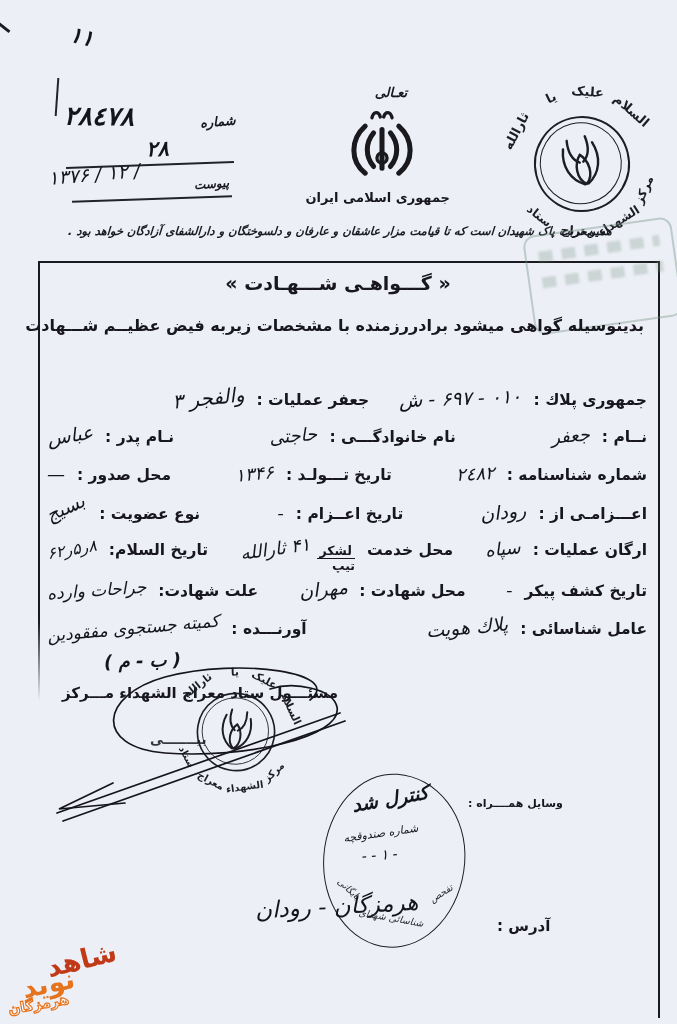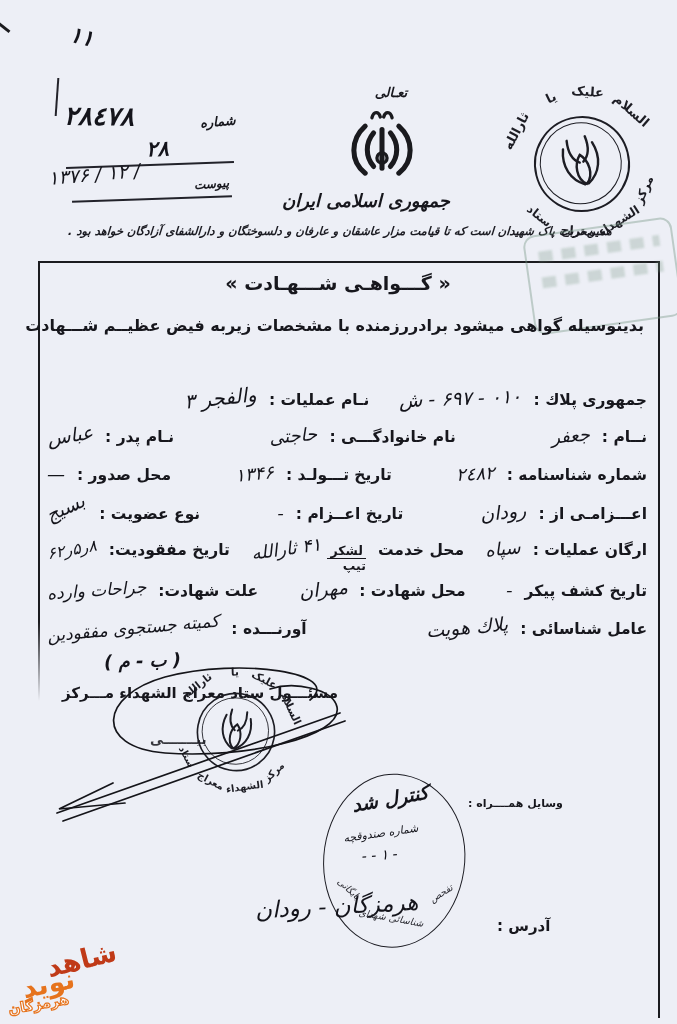--- a/index.html
+++ b/index.html
@@ -19,21 +19,21 @@
   .num-label{left:200px;top:114px;font-size:13px;font-style:italic;font-weight:bold;transform:rotate(-5deg);}
   .num-value{left:64px;top:101px;font-size:26px;font-weight:bold;letter-spacing:3px;transform:rotate(1deg);}
   .hline1{left:66px;top:164px;width:168px;height:2px;background:#22222a;transform:rotate(-2deg);}
   .date-top{left:146px;top:137px;font-size:21px;font-weight:bold;transform:rotate(-3deg);}
   .date-main{left:48px;top:163px;font-size:19px;transform:rotate(-5deg);}
   .attach-label{left:194px;top:177px;font-size:12px;font-style:italic;font-weight:bold;transform:rotate(-4deg);}
   .hline2{left:72px;top:198px;width:160px;height:1.5px;background:#22222a;transform:rotate(-2deg);}
 
   .bismillah{left:356px;top:85px;width:70px;text-align:center;font-size:13px;font-weight:bold;font-style:italic;}
   .emblem{left:340px;top:105px;width:84px;height:86px;}
-  .country{left:314px;top:190px;width:136px;text-align:center;font-size:18px;font-weight:bold;font-style:italic;}
+  .country{left:314px;top:190px;width:136px;text-align:center;font-size:13px;font-weight:bold;}
 
   
   .stamp{width:168px;height:168px;}
   .stamp1{left:498px;top:80px;transform:rotate(-14deg);}
   .stamp2{left:152px;top:648px;transform:rotate(10deg) scale(0.82);}
   .stamp .ring1{position:absolute;left:36px;top:36px;width:92px;height:92px;border:2.5px solid #1d1d24;border-radius:50%;}
   .stamp .ring2{position:absolute;left:42px;top:42px;width:80px;height:80px;border:1px solid #1d1d24;border-radius:50%;}
   .stamp .tulip{position:absolute;left:56px;top:50px;width:56px;height:66px;}
   .stamp .sw{position:absolute;font-weight:bold;font-size:13px;white-space:nowrap;color:#1d1d24;}
   .stamp .swb{font-size:12px;}
@@ -189,21 +189,21 @@
 
   <div class="abs printed cert-title">« گـــواهـی شـــهـادت »</div>
   <div class="abs printed intro1">بدینوسیله گواهی میشود برادررزمنده با مشخصات زیربه فیض عظیــم شـــهادت</div>
 
   <div class="frow r1">
     <span class="fg">
       <span class="lab">جمهوری پلاك :</span>
       <span class="hw hv v-plate">۰۱۰ - ۶۹۷ - ش</span>
     </span>
     <span class="fg">
-      <span class="lab">نـام عملیات :</span>
+      <span class="lab">جعفر عملیات :</span>
       <span class="hw hv v-op">والفجر ۳</span>
     </span>
   </div>
 
   <div class="frow r2">
     <span class="fg">
       <span class="lab">نــام :</span>
       <span class="hw hv v-name">جعفر</span>
     </span>
     <span class="fg">
@@ -253,21 +253,21 @@
     </span>
     <span class="fg">
       <span class="lab">محل خدمت</span>
       <span class="frac">
         <span class="ft">لشکر</span>
         <span>تیپ</span>
       </span>
       <span class="hw hv v-lashkar">۴۱ ثارالله</span>
     </span>
     <span class="fg">
-      <span class="lab">تاریخ مفقودیت:</span>
+      <span class="lab">تاریخ السلام:</span>
       <span class="hw hv v-missdate">۸ر۵ر۶۲</span>
     </span>
   </div>
 
   <div class="frow r6">
     <span class="fg">
       <span class="lab">تاریخ کشف پیکر</span>
       <span class="hw hv">-</span>
     </span>
     <span class="fg">

